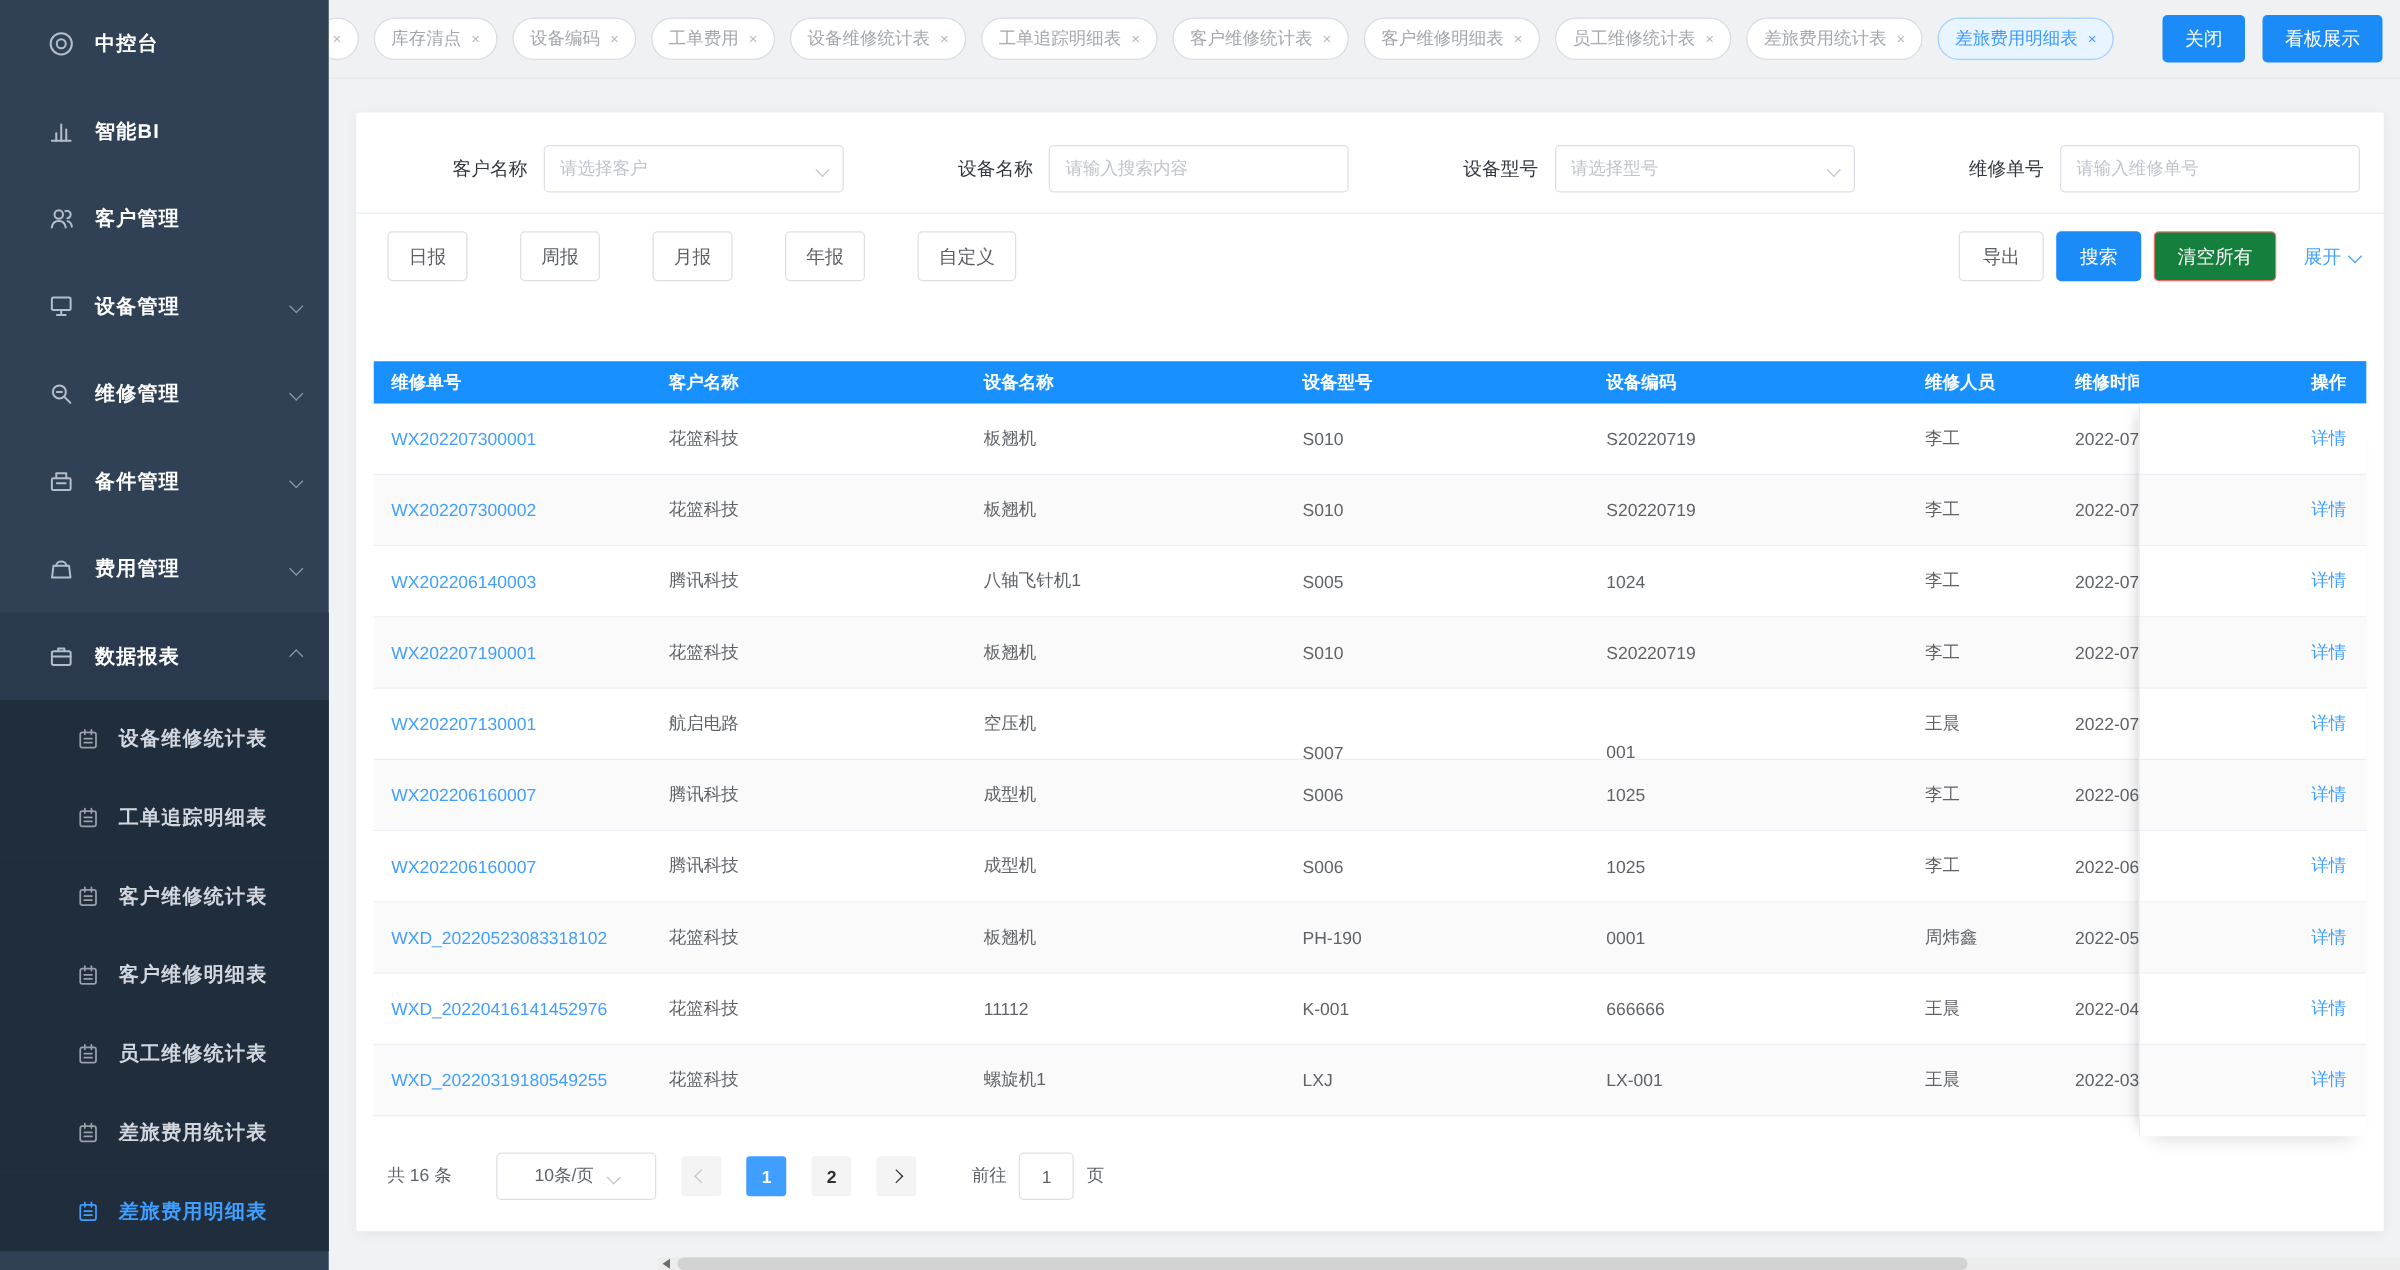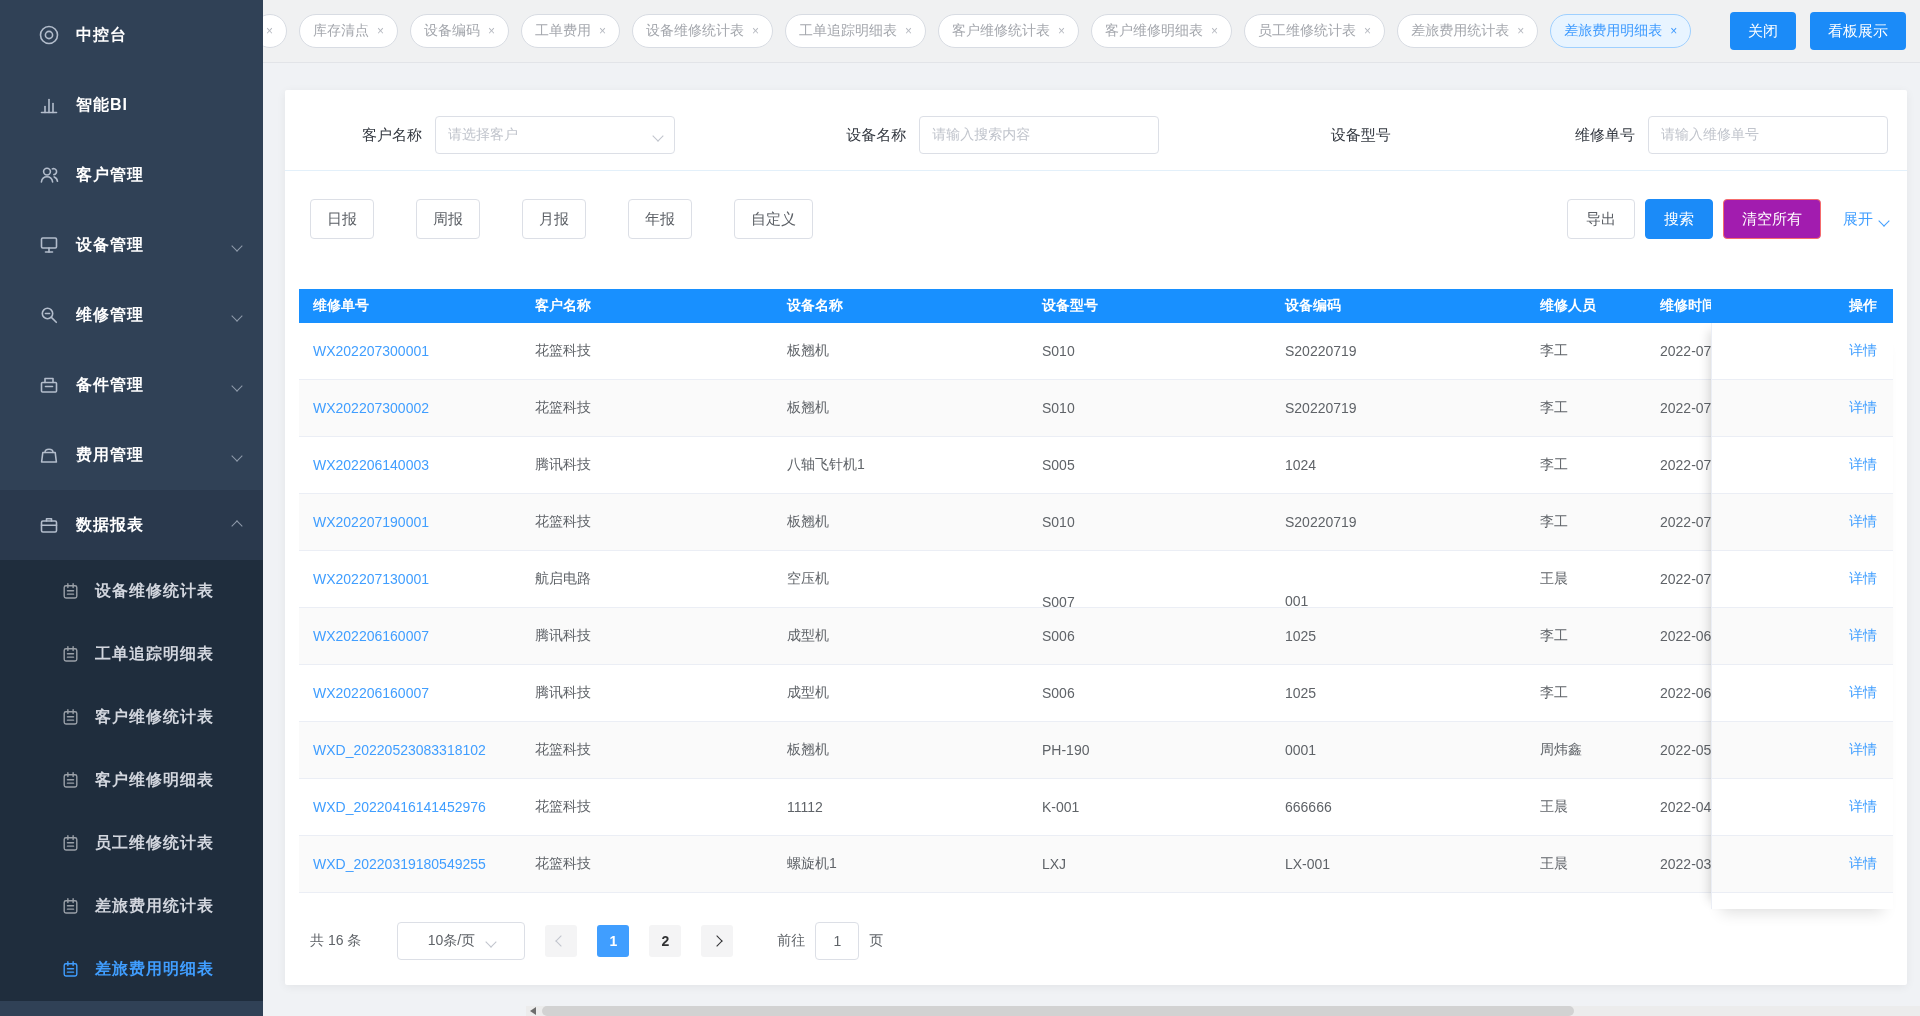--- a/index.html
+++ b/index.html
@@ -60,32 +60,32 @@
   .f-group .flabel { font-size:15px; color:#333840; margin-right:13px;
     white-space:nowrap; }
   .ctl { width:240px; height:38px; border:1px solid #dcdfe6; border-radius:4px;
     background:#fff; display:flex; align-items:center; padding:0 12px;
     color:#c0c4cc; font-size:14px; white-space:nowrap; cursor:text; }
   .ctl .caret-wrap { margin-left:auto; color:#c0c4cc; }
 
   .f-divider { position:absolute; top:80px; left:0; right:0;
     border-top:1px solid #e3f0fa; }
 
-  .f-row2 { position:absolute; top:109px; left:25px; right:19px; height:40px;
-    display:flex; justify-content:space-between; align-items:center; }
+  .f-row2 { position:absolute; top:95px; left:25px; right:19px; height:40px;
+    display:flex; justify-content:space-between; align-items:center;font-family:Liberation Serif, serif; }
   .periods { display:flex; }
   .pbtn2 { height:40px; padding:0 16px; margin-right:42px; border:1px solid #dcdfe6;
     border-radius:4px; background:#fff; color:#5c6066; font-size:15px;
     cursor:pointer; font-family:inherit; white-space:nowrap; }
   .f-actions { display:flex; align-items:center; gap:10px; }
   .btn { height:40px; padding:0 18px; border:1px solid #dcdfe6; border-radius:4px;
     background:#fff; color:#5c6066; font-size:15px; cursor:pointer;
     font-family:inherit; white-space:nowrap; }
   .btn.primary { background:#1b8bf8; border-color:#1b8bf8; color:#fff; }
-  .btn.danger  { background:#a21caf; border-color:#f56c6c; color:#fff; }
+  .btn.danger  { background:#15803d; border-color:#f56c6c; color:#fff; }
   .expand-link { display:flex; align-items:center; gap:7px; color:#409eff;
     font-size:15px; margin-left:12px; cursor:pointer; white-space:nowrap; }
 
   
   .t-head { position:absolute; top:199px; left:14px; width:1594px; height:34px;
     background:#1890ff; display:flex; align-items:center; overflow:hidden; }
   .t-head .hcell { padding-left:14px; color:#fff; font-weight:700; font-size:14px;
     white-space:nowrap; overflow:hidden; flex:0 0 auto; }
   .t-head .op-head { position:absolute; right:0; top:0; height:34px; width:182px;
     background:#1890ff; display:flex; align-items:center; justify-content:flex-end;
@@ -366,20 +366,24 @@
           </div>
         </div>
         <div class="f-group">
           <span class="flabel">设备名称</span>
           <div class="ctl">
             <span>请输入搜索内容</span>
           </div>
         </div>
         <div class="f-group">
           <span class="flabel">设备型号</span>
+          <div class="ctl">
+            <span>请选择型号</span>
+            <span class="caret-wrap"><i class="caret down"></i></span>
+          </div>
         </div>
         <div class="f-group">
           <span class="flabel">维修单号</span>
           <div class="ctl">
             <span>请输入维修单号</span>
           </div>
         </div>
       </div>
     <div class="f-divider"></div>
 

